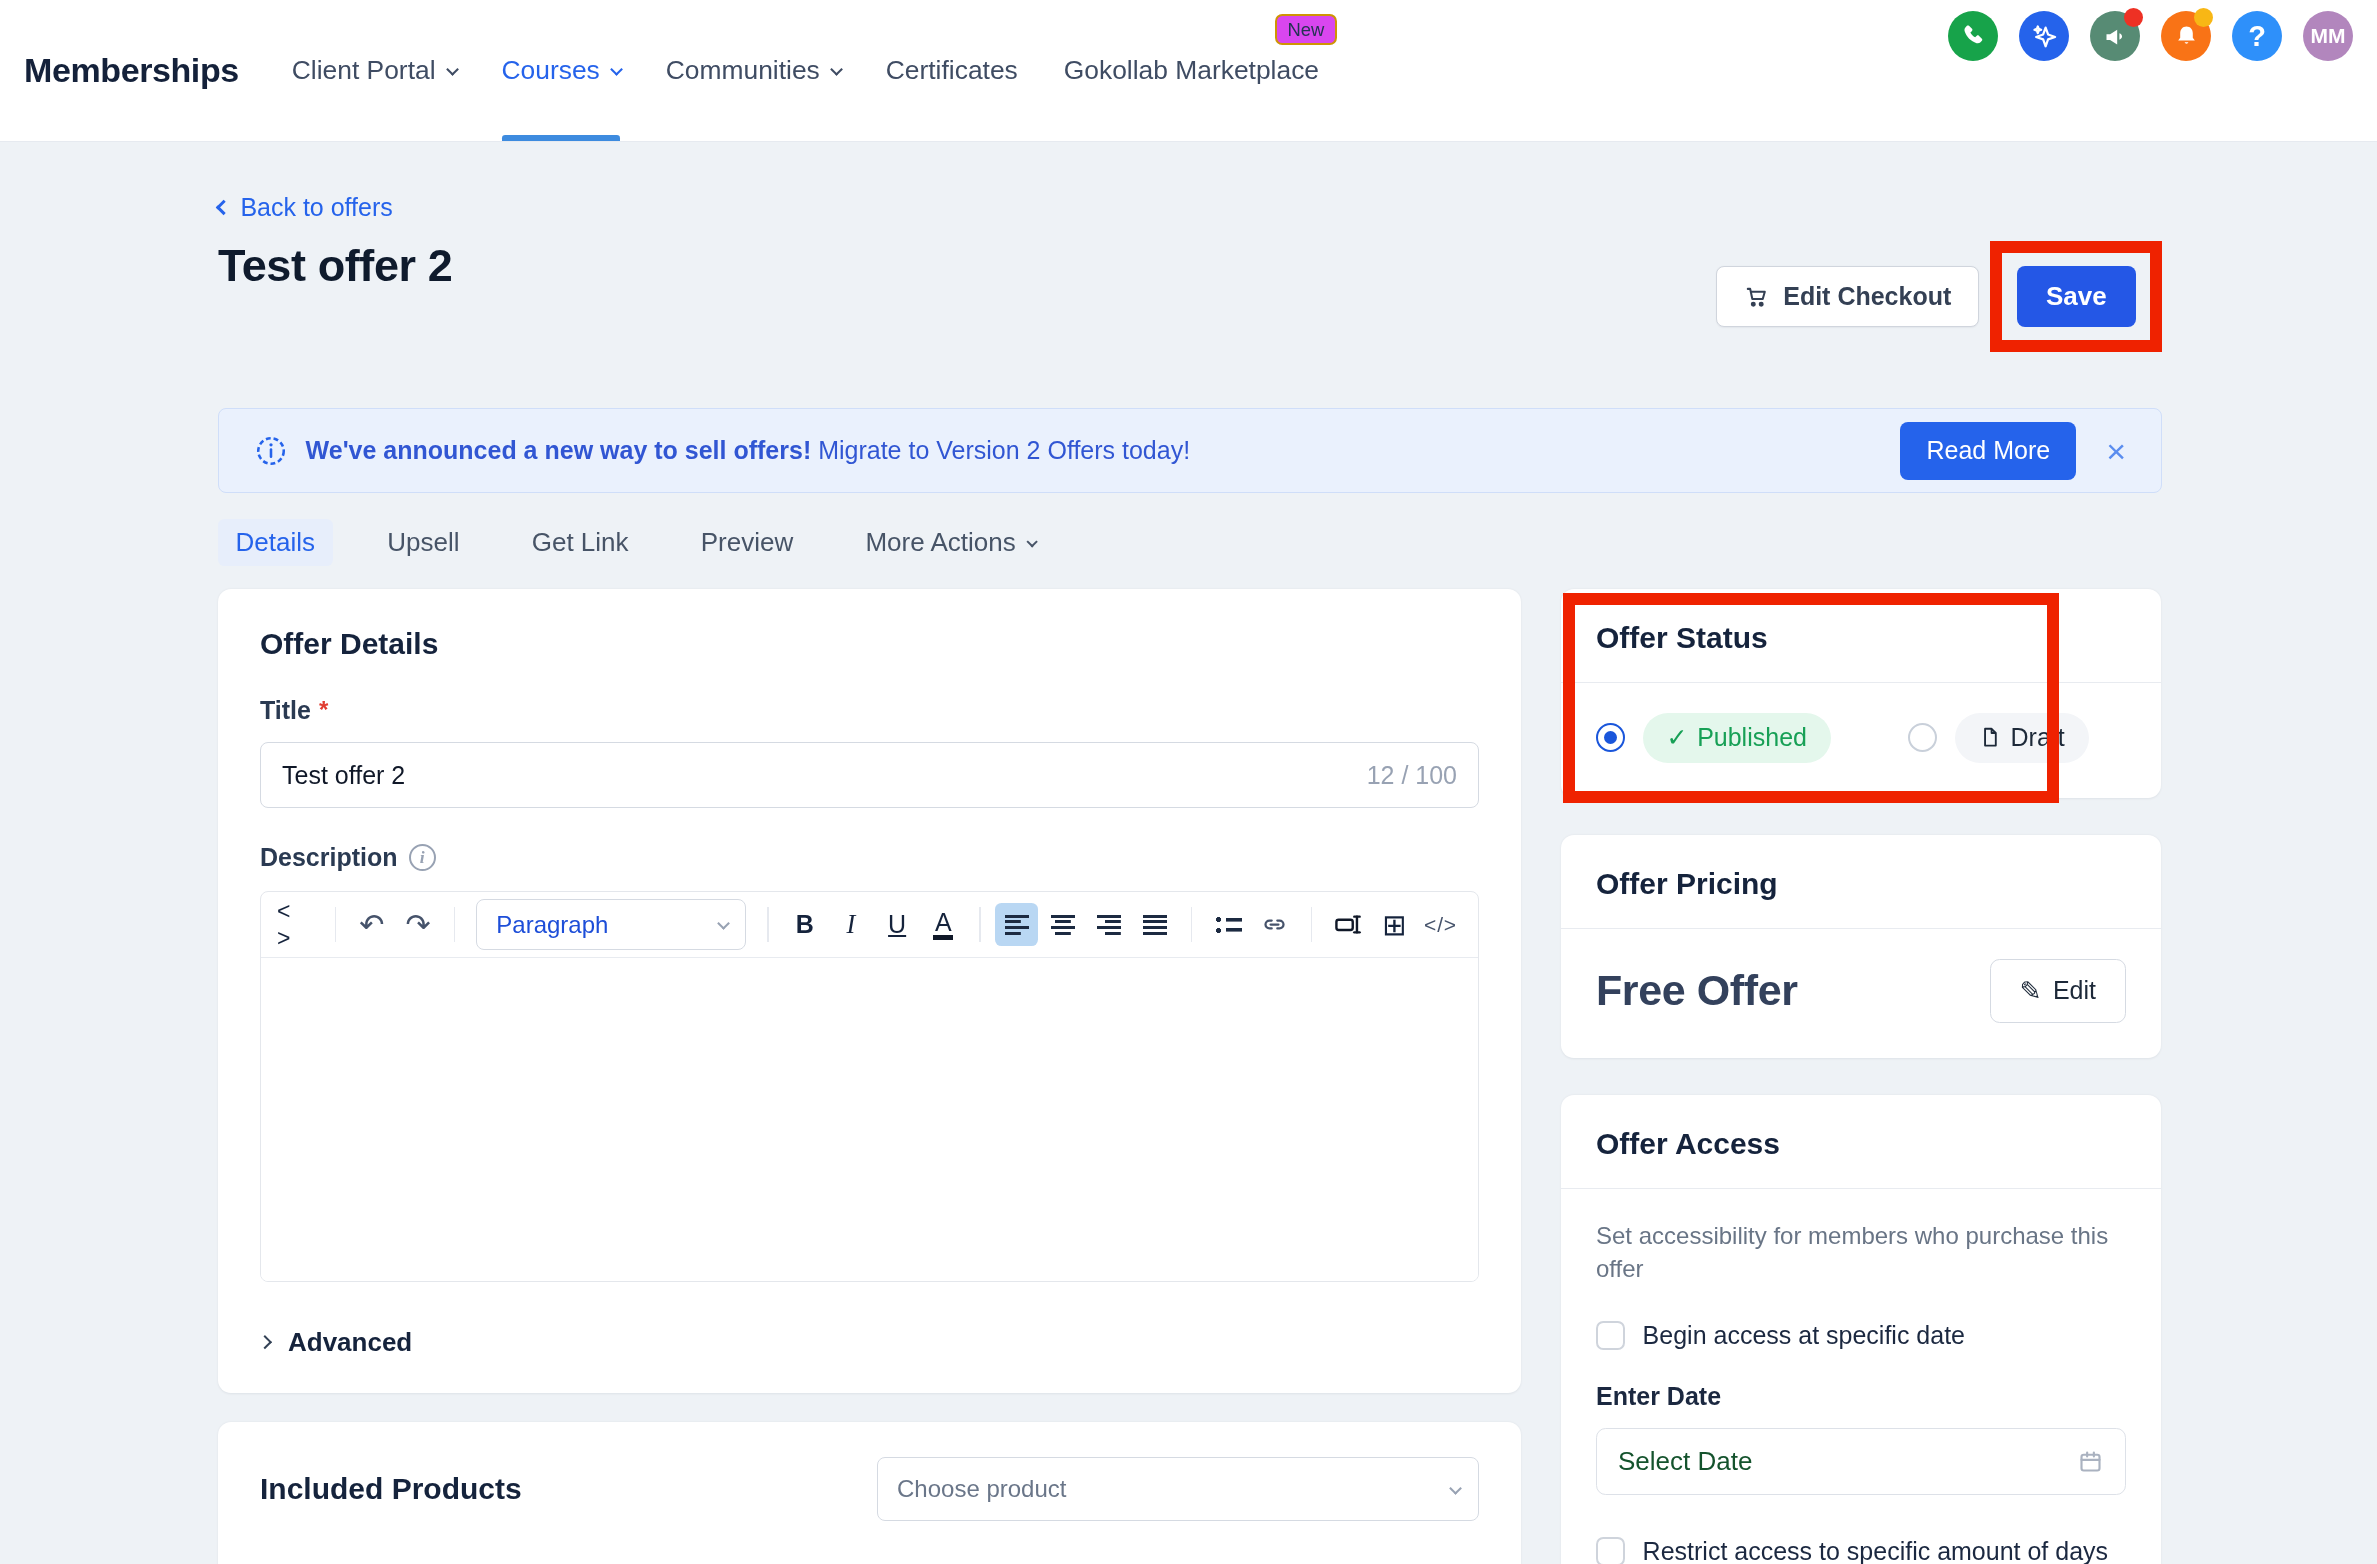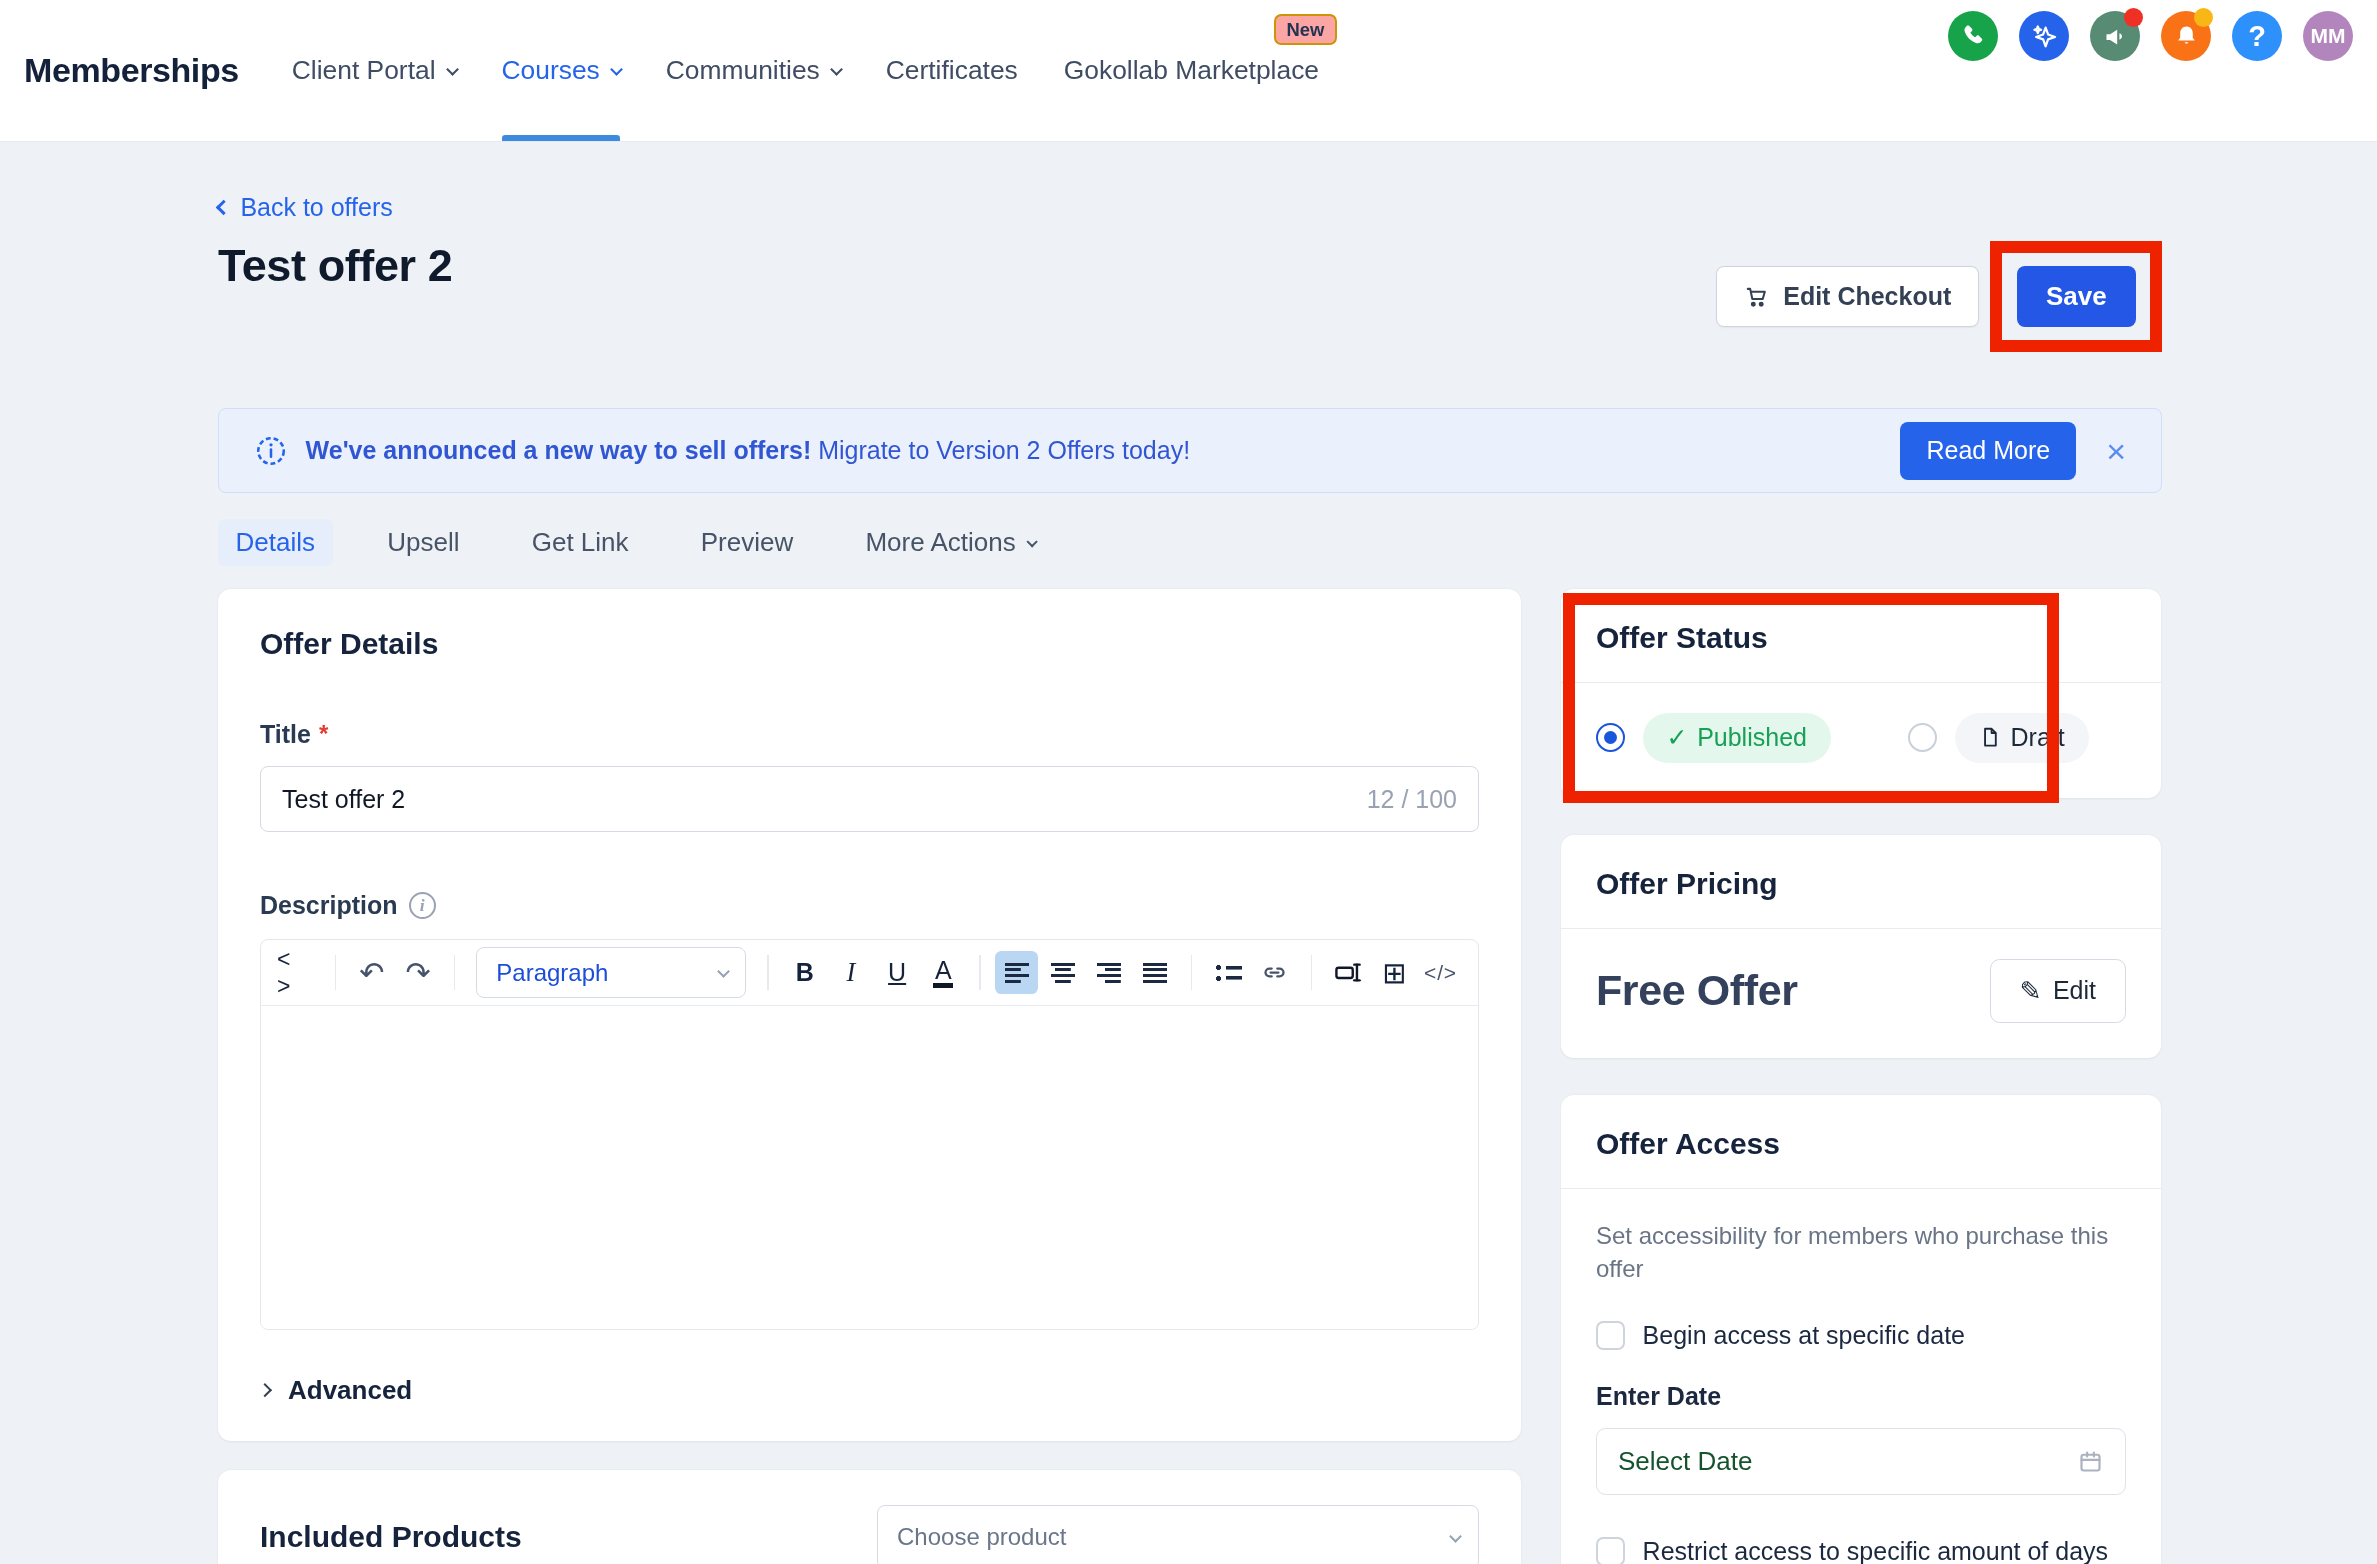--- a/index.html
+++ b/index.html
@@ -11,22 +11,22 @@
           display:flex;align-items:center;padding:0 32px 0 24px}
   .brand{font-size:34px;font-weight:700;color:#14213a;margin-right:53px;letter-spacing:-0.4px}
   .navitems{display:flex;align-items:center;gap:46px;height:100%}
   .navitem{position:relative;display:flex;align-items:center;height:100%;font-size:26.4px;color:#3f4c63;cursor:pointer}
   .navitem.active{color:#2563eb}
   .navitem.active .bar{position:absolute;left:0;right:0;bottom:0;height:5.6px;background:#3d8bdf;border-radius:3.2px 3.2px 0 0}
   .chev{display:inline-block;width:8.8px;height:8.8px;border-right:2.4px solid currentColor;border-bottom:2.4px solid currentColor;
         transform:rotate(45deg) translateY(-1.6px);margin-left:11.2px}
   .chev-left{display:inline-block;width:11.2px;height:11.2px;border-left:3.2px solid currentColor;border-bottom:3.2px solid currentColor;
         transform:rotate(45deg);margin-right:11.2px}
-  .newbadge{position:absolute;top:14.4px;right:-17.6px;background:#fca5a5;border:2.4px solid #cf9404;color:#243353;
-            font-size:18.4px;font-weight:700;padding:2.4px 10.4px;border-radius:7.2px;line-height:1.2}
+  .newbadge{position:absolute;top:14.4px;right:-17.6px;background:#d946ef;border:2.4px solid #cf9404;color:#243353;
+            font-size:18.4px;font-weight:400;padding:2.4px 10.4px;border-radius:7.2px;line-height:1.2}
   .iconrow{position:absolute;right:24px;top:11.2px;display:flex;align-items:center;gap:21px}
   .circle{position:relative;width:50px;height:50px;border-radius:50%;display:flex;align-items:center;justify-content:center;cursor:pointer}
   .dot{position:absolute;width:19px;height:19px;border-radius:50%;top:-3.2px;right:-3.2px}
   .avatar{background:#b286bd;color:#fff;font-size:21px;font-weight:700}
   .qmark{color:#fff;font-size:29px;font-weight:700}
 
   
   .page{position:relative;height:1422px}
   .content{position:absolute;left:218px;width:1944px;top:0}
   .backlink{margin-top:51px;display:flex;align-items:center;font-size:25px;color:#2563eb;font-weight:500;width:fit-content;cursor:pointer}
@@ -52,21 +52,21 @@
   .tab.active{color:#2563eb;background:#e7eefb;font-weight:500}
 
   .cols{margin-top:22.4px;display:flex;gap:40px;align-items:flex-start}
   .leftcol{width:1303px}
   .rightcol{width:600px}
   .card{background:#fff;border-radius:13px;box-shadow:0 0.8px 2.4px rgba(16,24,40,.07)}
   .card h2{font-size:30px;font-weight:600;color:#15233c}
 
   
   .card-details{padding:38px 42px 35px}
-  .field-label{font-size:25px;font-weight:600;color:#2a3a52;margin-top:59px;display:flex;align-items:center}
+  .field-label{font-size:25px;font-weight:600;color:#2a3a52;margin-top:35px;display:flex;align-items:center}
   .req{color:#e03c31;margin-left:8px;font-size:24px}
   .input{margin-top:17.6px;height:66px;border:1.6px solid #d5dae2;border-radius:8px;background:#fff;
          display:flex;align-items:center;padding:0 21px;font-size:25px;color:#101828}
   .input .counter{margin-left:auto;color:#98a2b3}
   .circle-i{display:inline-flex;width:27px;height:27px;border:2px solid #98a2b3;border-radius:50%;color:#98a2b3;
             align-items:center;justify-content:center;font-size:17.6px;font-style:italic;font-family:"Liberation Serif",serif;margin-left:11.2px;font-weight:700}
 
   .editor{margin-top:19px;border:1.6px solid #e4e7ec;border-radius:8px;overflow:hidden}
   .toolbar{height:66px;border-bottom:1.6px solid #e8ebf0;display:flex;align-items:center;padding:0 14.4px}
   .tb{min-width:43px;height:43px;display:flex;align-items:center;justify-content:center;border-radius:6.4px;

